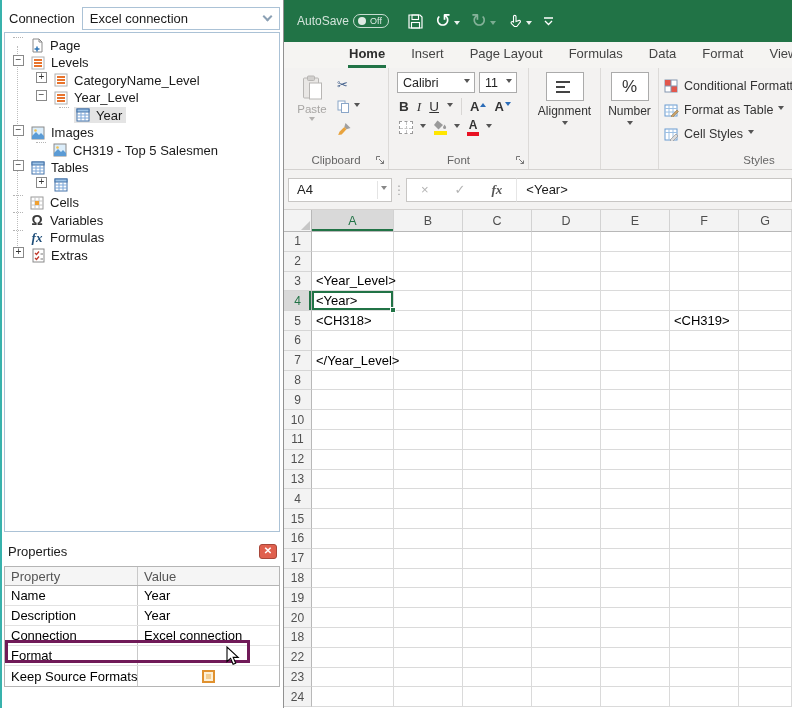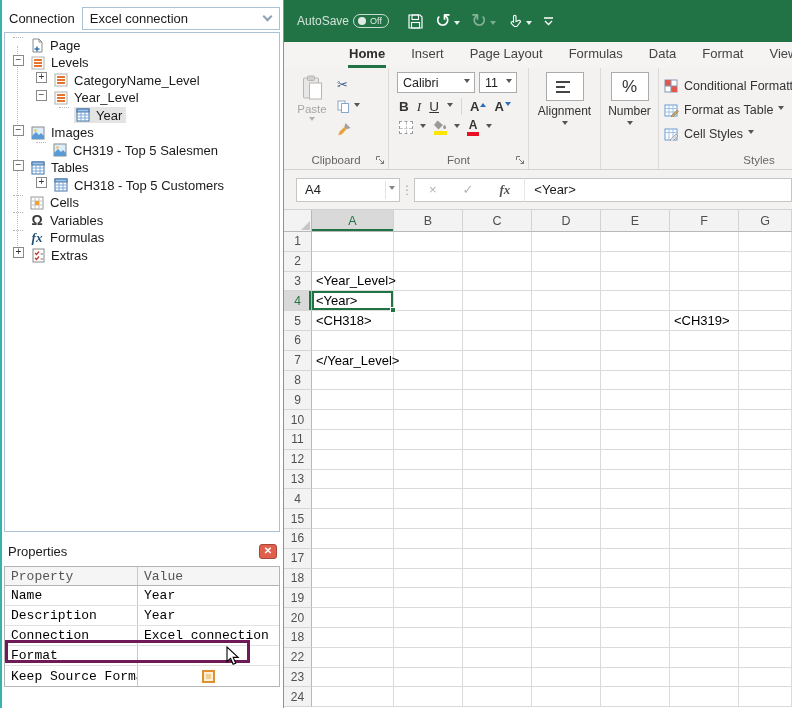--- a/index.html
+++ b/index.html
@@ -35,21 +35,21 @@
   .props{position:relative;margin:8px 3px 0 4px;}
   .props-title-row{display:flex;justify-content:space-between;align-items:center;height:22px;
                    font-size:13px;color:#1a1a1a;padding:0 3px 0 4px;}
   .props-close{width:18px;height:15px;background:#e0604e;border:1px solid #a8473a;border-radius:3px;
                color:#fff;font-size:10px;font-weight:bold;display:flex;align-items:center;
                justify-content:center;line-height:1;}
   .props-table{margin-top:4px;border:1px solid #b5b5b5;font-size:13px;background:#fff;}
   .prow{display:flex;height:20px;border-bottom:1px solid #e2e2e2;align-items:stretch;}
   .prow:last-child{border-bottom:none;}
   .prow.head{height:19px;background:#f5f5f5;color:#555;border-bottom:1px solid #b5b5b5;}
-  .pcell{padding:0 6px;white-space:nowrap;overflow:hidden;display:flex;align-items:center;font-family:Liberation Mono, monospace;}
+  .pcell{padding:0 6px;white-space:nowrap;overflow:hidden;display:flex;align-items:center;}
   .pcell.k{width:133px;flex:none;border-right:1px solid #c9c9c9;}
   .pcell.v{flex:1;}
   .ksf-check{width:13px;height:13px;border:2px solid #e0912f;background:#fcf0d8;margin-left:58px;
              display:flex;align-items:center;justify-content:center;}
   .ksf-check i{width:5px;height:5px;background:#f2cd92;display:block;}
   .annotation{position:absolute;left:1px;top:100px;width:245px;height:23px;border:3px solid #701a58;
               z-index:3;pointer-events:none;}
   .cursor{position:absolute;left:222px;top:106px;z-index:4;}
 
   
@@ -106,21 +106,21 @@
   .bigbtn{flex:1;display:flex;flex-direction:column;align-items:center;gap:3px;padding-top:4px;}
   .face{width:38px;height:29px;background:#fff;border:1px solid #ababab;display:flex;flex-direction:column;
         align-items:flex-start;justify-content:center;gap:3px;padding-left:9px;}
   .face i{display:block;height:2px;background:#444;}
   .face.pct{align-items:center;padding-left:0;font-size:17px;color:#333;}
   .biglbl{font-size:12px;color:#333;}
 
   .stylerows{display:flex;flex-direction:column;gap:5px;padding-top:3px;width:100%;}
   .strow{display:flex;align-items:center;gap:5px;font-size:12.5px;color:#333;white-space:nowrap;height:19px;}
 
-  .fbar{height:40px;background:#f3f2f1;flex:none;display:flex;align-items:center;padding-left:12px;
+  .fbar{height:40px;background:#f3f2f1;flex:none;display:flex;align-items:center;padding-left:4px;
         border-bottom:1px solid #d4d2d0;}
   .nbox{width:104px;height:24px;background:#fff;border:1px solid #c8c6c4;display:flex;align-items:center;
         padding:0 4px 0 8px;font-size:13px;color:#222;}
   .nbox .grow{flex:1;}
   .nbox .nsep{width:1px;height:18px;background:#e4e4e4;margin:0 3px 0 4px;}
   .dots{width:14px;text-align:center;color:#a5a5a5;font-size:12px;}
   .fbtns{height:24px;background:#fff;border:1px solid #c8c6c4;border-right:none;display:flex;
          align-items:center;padding:0 14px;gap:26px;}
   .fx-x{color:#b3b3b3;font-size:13px;}
   .fx-ck{color:#b3b3b3;font-size:13px;}
@@ -282,21 +282,20 @@
           <span class="tind" style="width: 31px;"></span>
           <span class="texp">+</span>
           <span class="tnode">
             <span class="ticon">
               <svg width="14" height="14" viewBox="0 0 14 14">
                 <rect x="1" y="1" width="12" height="12" fill="#fff" stroke="#4472a8"></rect>
                 <rect x="1" y="1" width="12" height="3" fill="#9dc3e6" stroke="#4472a8"></rect>
                 <path d="M1 7h12M1 10h12M5 4v9M9 4v9" stroke="#7da7d8"></path>
               </svg>
             </span>
-            <span class="tlabel">CH318 - Top 5 Customers</span>
           </span>
         </div>
         <div class="trow">
           <span class="tind" style="width: 8px;"></span>
           <span class="tstub"></span>
           <span class="tnode">
             <span class="ticon">
               <svg width="14" height="14" viewBox="0 0 14 14">
                 <rect x="1" y="1" width="12" height="12" fill="#fff" stroke="#9a9a9a"></rect>
                 <path d="M1 5h12M1 9h12M5 1v12M9 1v12" stroke="#c4c4c4"></path>

